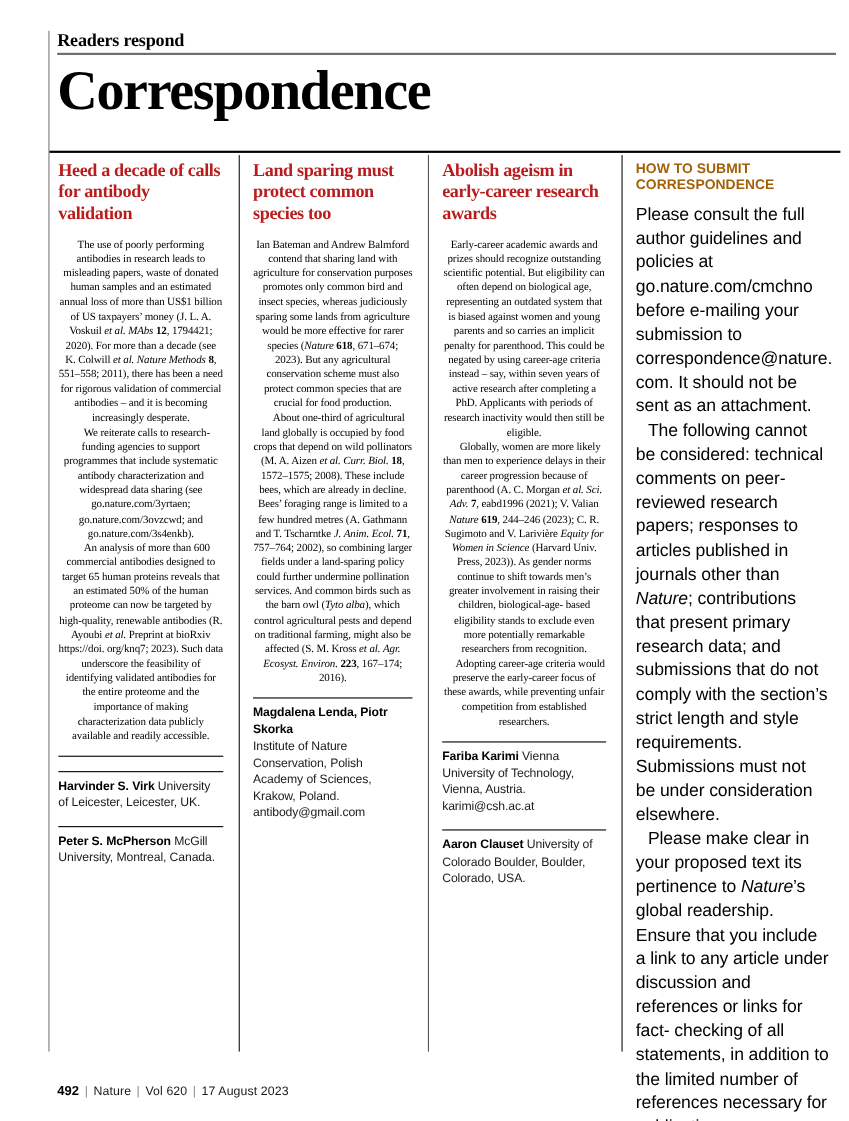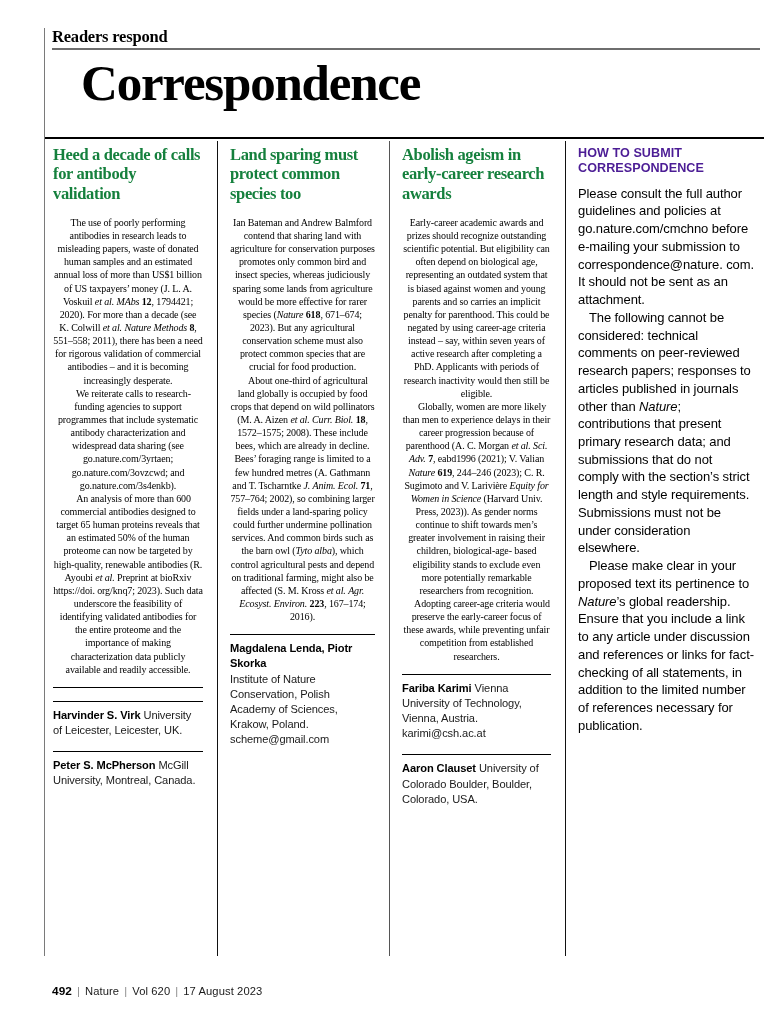--- a/index.html
+++ b/index.html
@@ -56,21 +56,20 @@
     background: #6e6e6e;
   }
   .masthead-title {
     font-family: "Liberation Serif", serif;
     font-size: 51px;
     font-weight: 700;
     line-height: 1.0;
     letter-spacing: -1.2px;
     margin-top: 8px;
     color: #000;
-    margin-left: 29px;
   }
 
   
   .top-rule {
     position: absolute;
     left: 45px;
     top: 137px;
     width: 719px;
     height: 2px;
     background: #000;
@@ -105,48 +104,48 @@
   .col-div.grey { background: #555; }
 
   
   h2.headline {
     font-family: "Liberation Serif", serif;
     font-size: 16.5px;
     font-weight: 700;
     line-height: 1.17;
     letter-spacing: -0.35px;
     margin: 4px 0 13px 0;
-    color: #15803d;
+    color: #b91c1c;
   }
   h2.headline-sans {
     font-family: "Liberation Sans", sans-serif;
     font-size: 12.6px;
     font-weight: 700;
     line-height: 1.22;
     letter-spacing: 0.05px;
     margin: 5px 0 8px 0;
     text-transform: uppercase;
-    color: #4c1d95;
+    color: #a16207;
   }
 
   
   p.body {
     font-family: "Liberation Serif", serif;
     font-size: 10px;
     line-height: 1.315;
     letter-spacing: -0.12px;
     margin: 0;
     text-align: center;
     color: #000;
   }
   p.body + p.body { text-indent: 11px; }
 
   p.body-sans {
     font-family: "Liberation Sans", sans-serif;
-    font-size: 13px;
+    font-size: 16px;
     line-height: 1.365;
     letter-spacing: -0.1px;
     margin: 0;
     color: #000;
   }
   p.body-sans + p.body-sans { text-indent: 11px; }
 
   .it { font-style: italic; }
   .bd { font-weight: 700; }
 
@@ -300,21 +299,21 @@
         which control agricultural
         pests and depend on traditional
         farming, might also be affected
         (S. M. Kross <span class="it">et&nbsp;al.</span> <span class="it">Agr. Ecosyst.
         Environ.</span> <span class="bd">223</span>, 167–174; 2016).</p>
 
       <div class="sig-block">
         <div class="sig-rule"></div>
         <p class="sig"><span class="name">Magdalena Lenda, Piotr Skorka</span><br>
           <span>Institute of Nature Conservation, Polish Academy of Sciences, Krakow, Poland.</span><br>
-          <span>scheme@gmail.com</span></p>
+          <span>antibody@gmail.com</span></p>
       </div>
     </div>
 
     <div class="col col-3">
       <div class="col-div grey"></div>
       <h2 class="headline">Abolish ageism in early-career research awards</h2>
 
       <p class="body">Early-career academic awards
         and prizes should recognize
         outstanding scientific potential.

